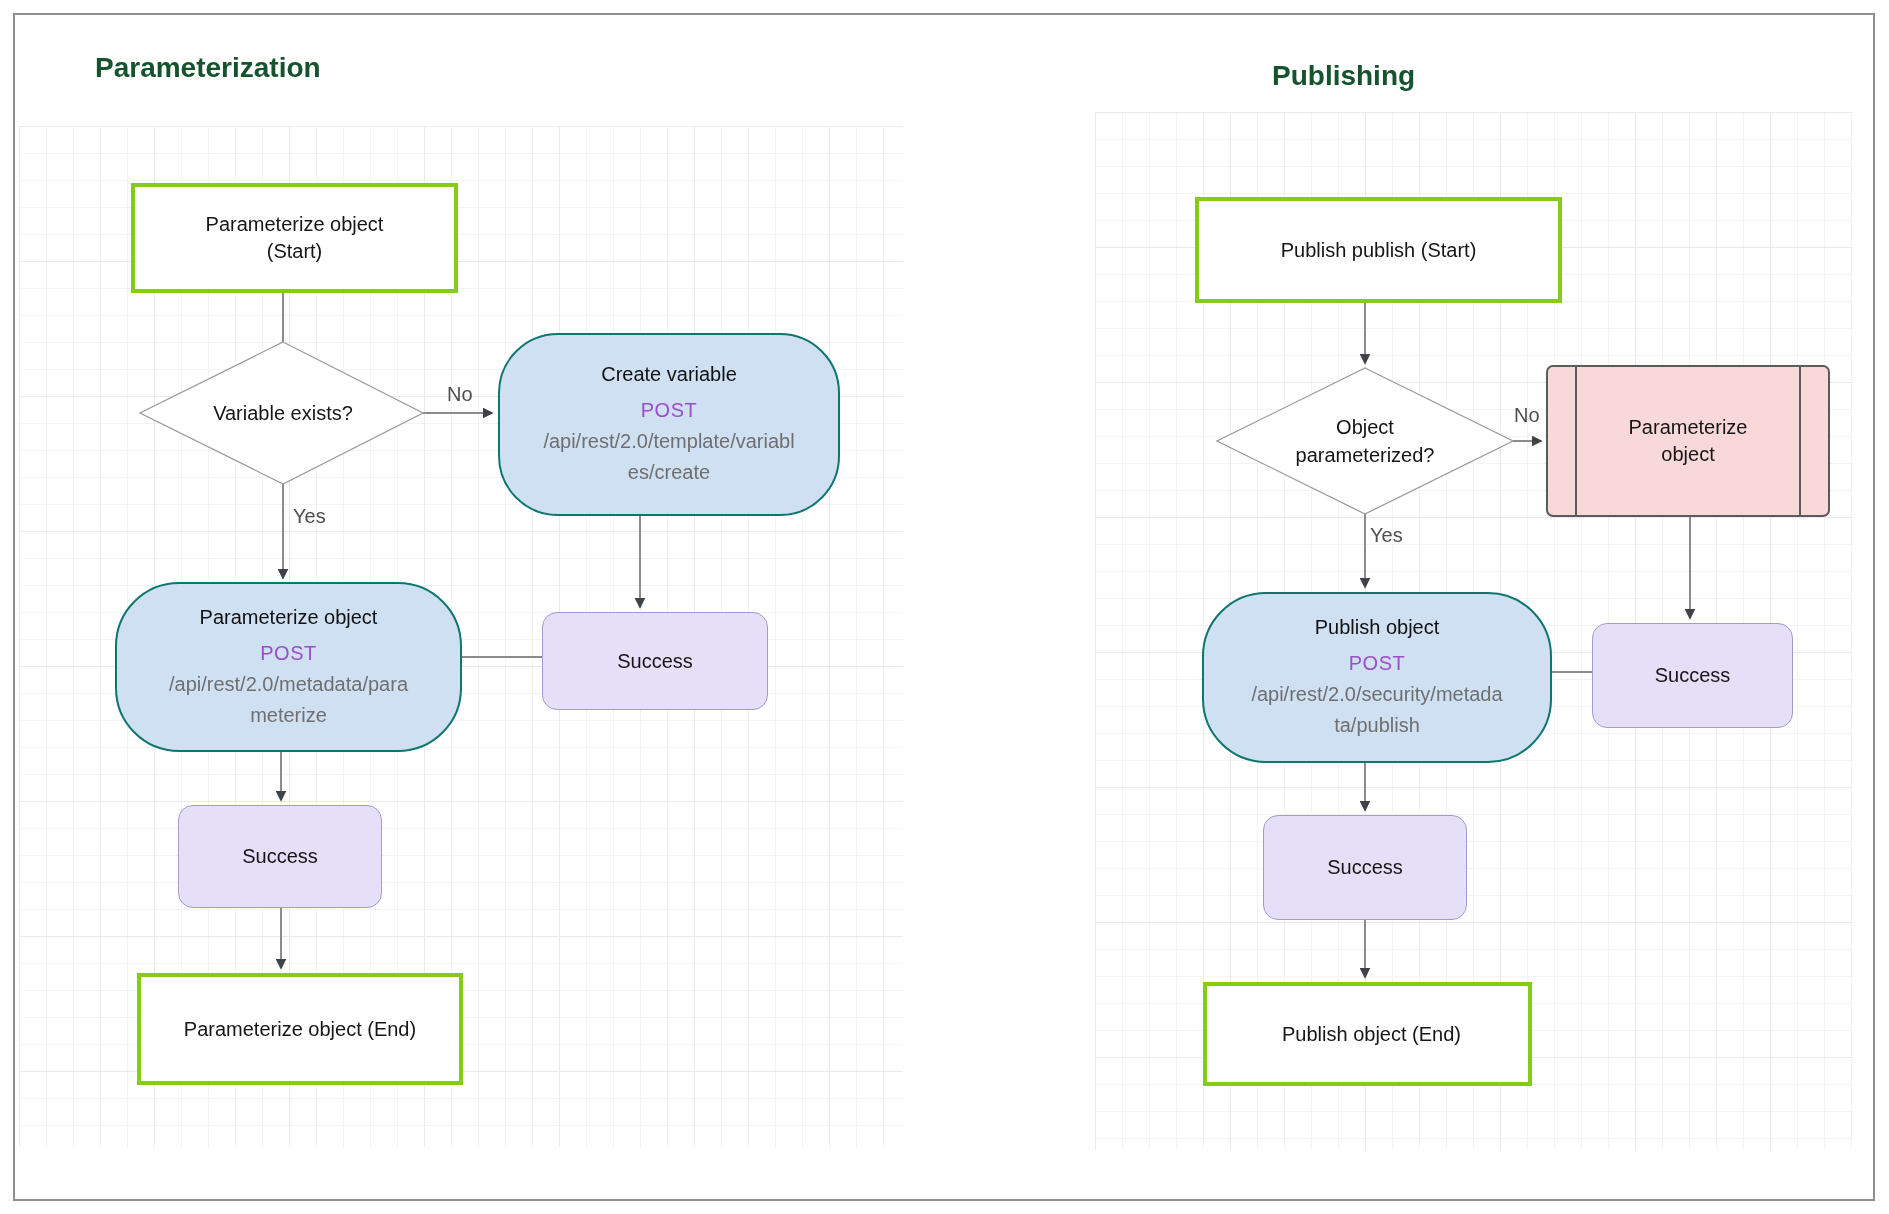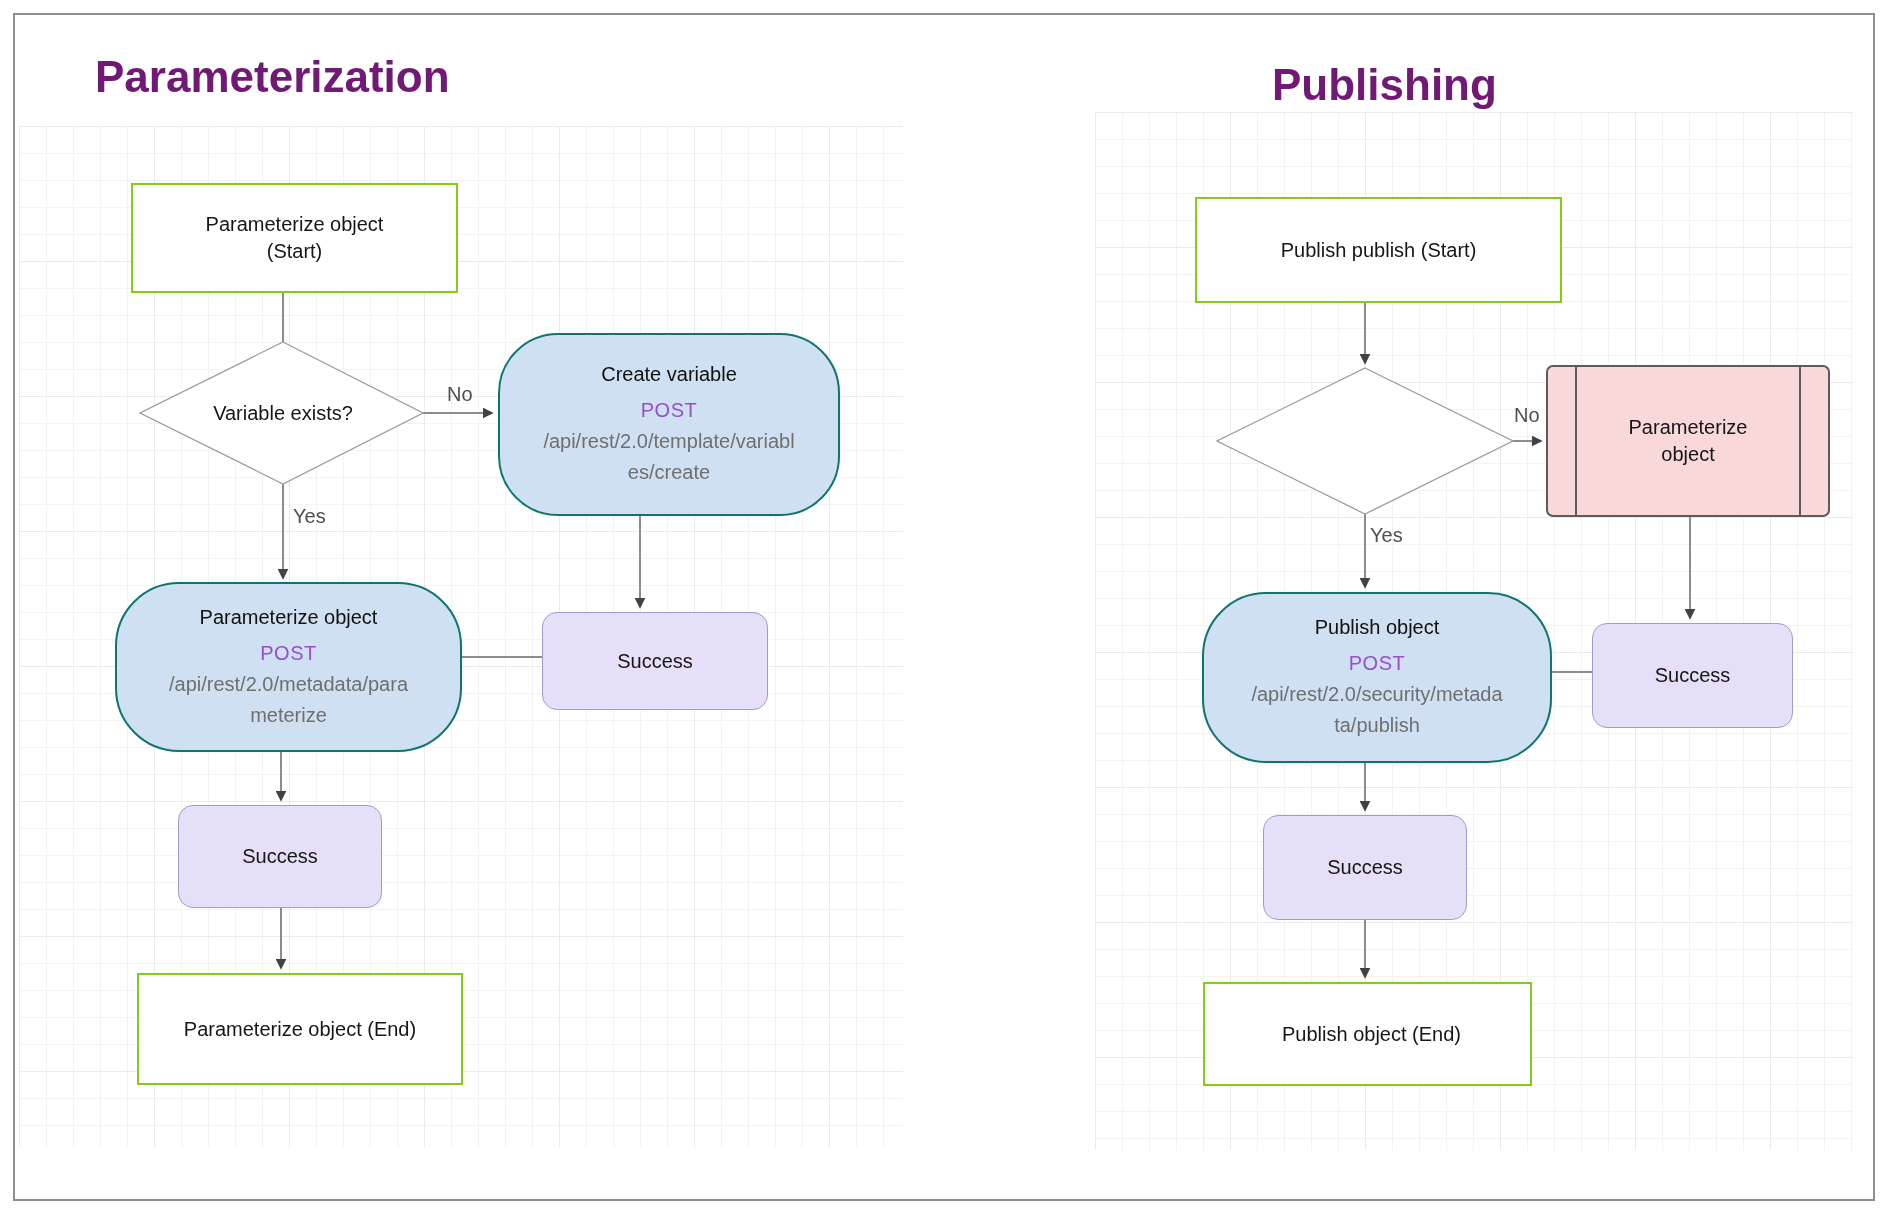--- a/index.html
+++ b/index.html
@@ -15,31 +15,31 @@
       linear-gradient(to bottom,#e9e9ee 1px,transparent 1px),
       linear-gradient(to right,#f3f3f6 1px,transparent 1px),
       linear-gradient(to bottom,#f3f3f6 1px,transparent 1px);
     background-size:135px 135px,135px 135px,27px 27px,27px 27px;
   }
   .grid-left{left:19px;top:126px;width:884px;height:1021px;}
   .grid-right{left:1095px;top:112px;width:758px;height:1038px;}
   svg.connectors{position:absolute;left:0;top:0;z-index:2;}
   .node{position:absolute;z-index:3;display:flex;align-items:center;justify-content:center;
         text-align:center;box-sizing:border-box;font-size:20px;line-height:1.35;}
-  .rect-node{background:#ffffff;border:2px solid #84cc16;}
+  .rect-node{background:#ffffff;border:4px solid #84cc16;}
   .api-node{background:#cfe0f2;border:2px solid #0f766e;flex-direction:column;}
   .api-node .api-title{color:#111;margin-bottom:7px;}
   .api-node .api-method{color:#9a4fc8;letter-spacing:.5px;line-height:31px;}
   .api-node .api-path{color:#6f6f6f;line-height:31px;word-break:break-all;}
   .success-node{background:#e5dff8;border:1px solid #a49ad2;border-radius:15px;}
   .subprocess-node{background:#f8d8d8;border:2px solid #5b5b5b;border-radius:7px;}
   .subprocess-bar{position:absolute;top:0;bottom:0;width:2px;background:#5b5b5b;z-index:4;}
   .bar-l{left:27px;} .bar-r{right:27px;}
   .subprocess-label{position:relative;z-index:5;width:150px;}
-  .diagram-title{position:absolute;z-index:3;font-size:44px;font-weight:bold;color:#701a75;white-space:nowrap;}
+  .diagram-title{position:absolute;z-index:3;font-size:28px;font-weight:bold;color:#14532d;white-space:nowrap;}
   .edge-label{position:absolute;z-index:3;font-size:20px;color:#4e4e4e;}
   .diamond-label{position:absolute;z-index:3;display:flex;align-items:center;justify-content:center;
                  text-align:center;font-size:20px;line-height:1.4;}
   .api-text-wrap{width:262px;}
 </style>
 </head>
 <body>
 
 <div class="page">
   <div class="frame"></div>
@@ -111,20 +111,21 @@
   <div class="node rect-node" style="left:137px;top:973px;width:326px;height:112px;">
     <span>Parameterize object (End)</span>
   </div>
 
   <div class="diagram-title" style="left:1272px;top:60px;">Publishing</div>
 
   <div class="node rect-node" style="left:1195px;top:197px;width:367px;height:106px;">
     <span>Publish publish (Start)</span>
   </div>
 
+  <div class="diamond-label" style="left:1270px;top:400px;width:190px;height:82px;">Object parameterized?</div>
 
   <div class="edge-label" style="left:1514px;top:404px;">No</div>
   <div class="edge-label" style="left:1370px;top:524px;">Yes</div>
 
   <div class="node subprocess-node" style="left:1546px;top:365px;width:284px;height:152px;">
     <div class="subprocess-bar bar-l"></div>
     <div class="subprocess-bar bar-r"></div>
     <span class="subprocess-label">Parameterize object</span>
   </div>
 

